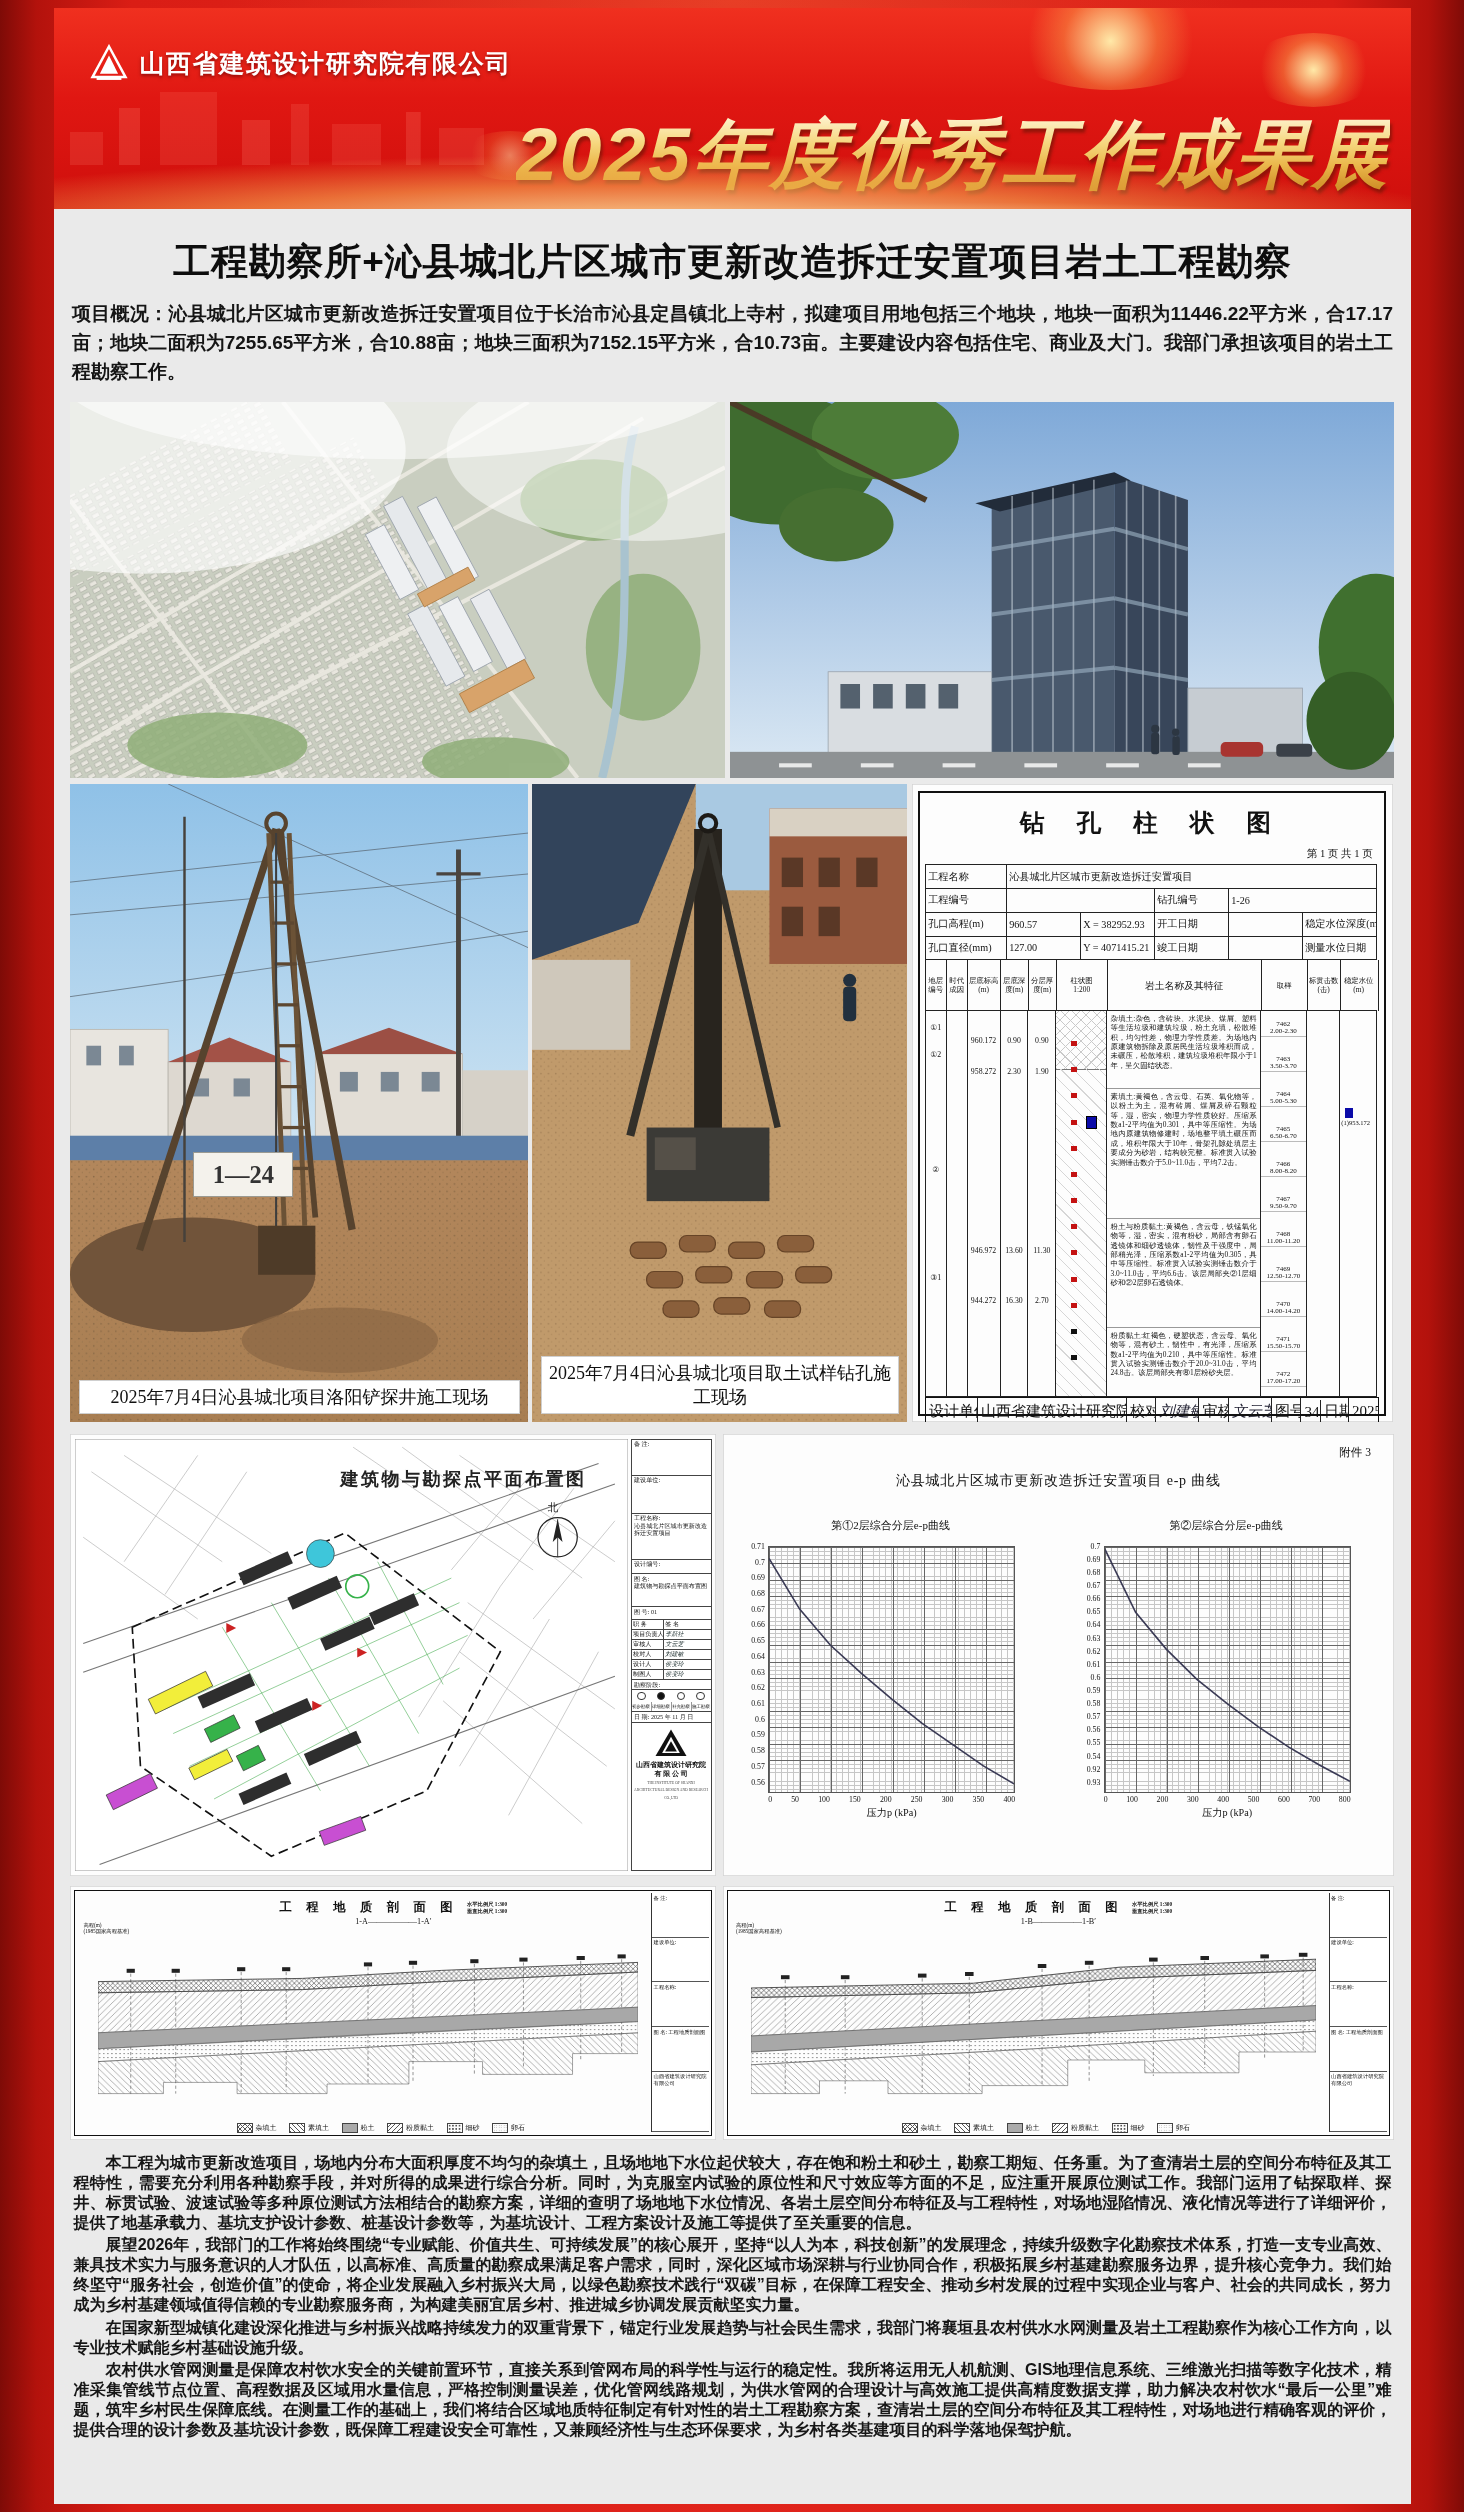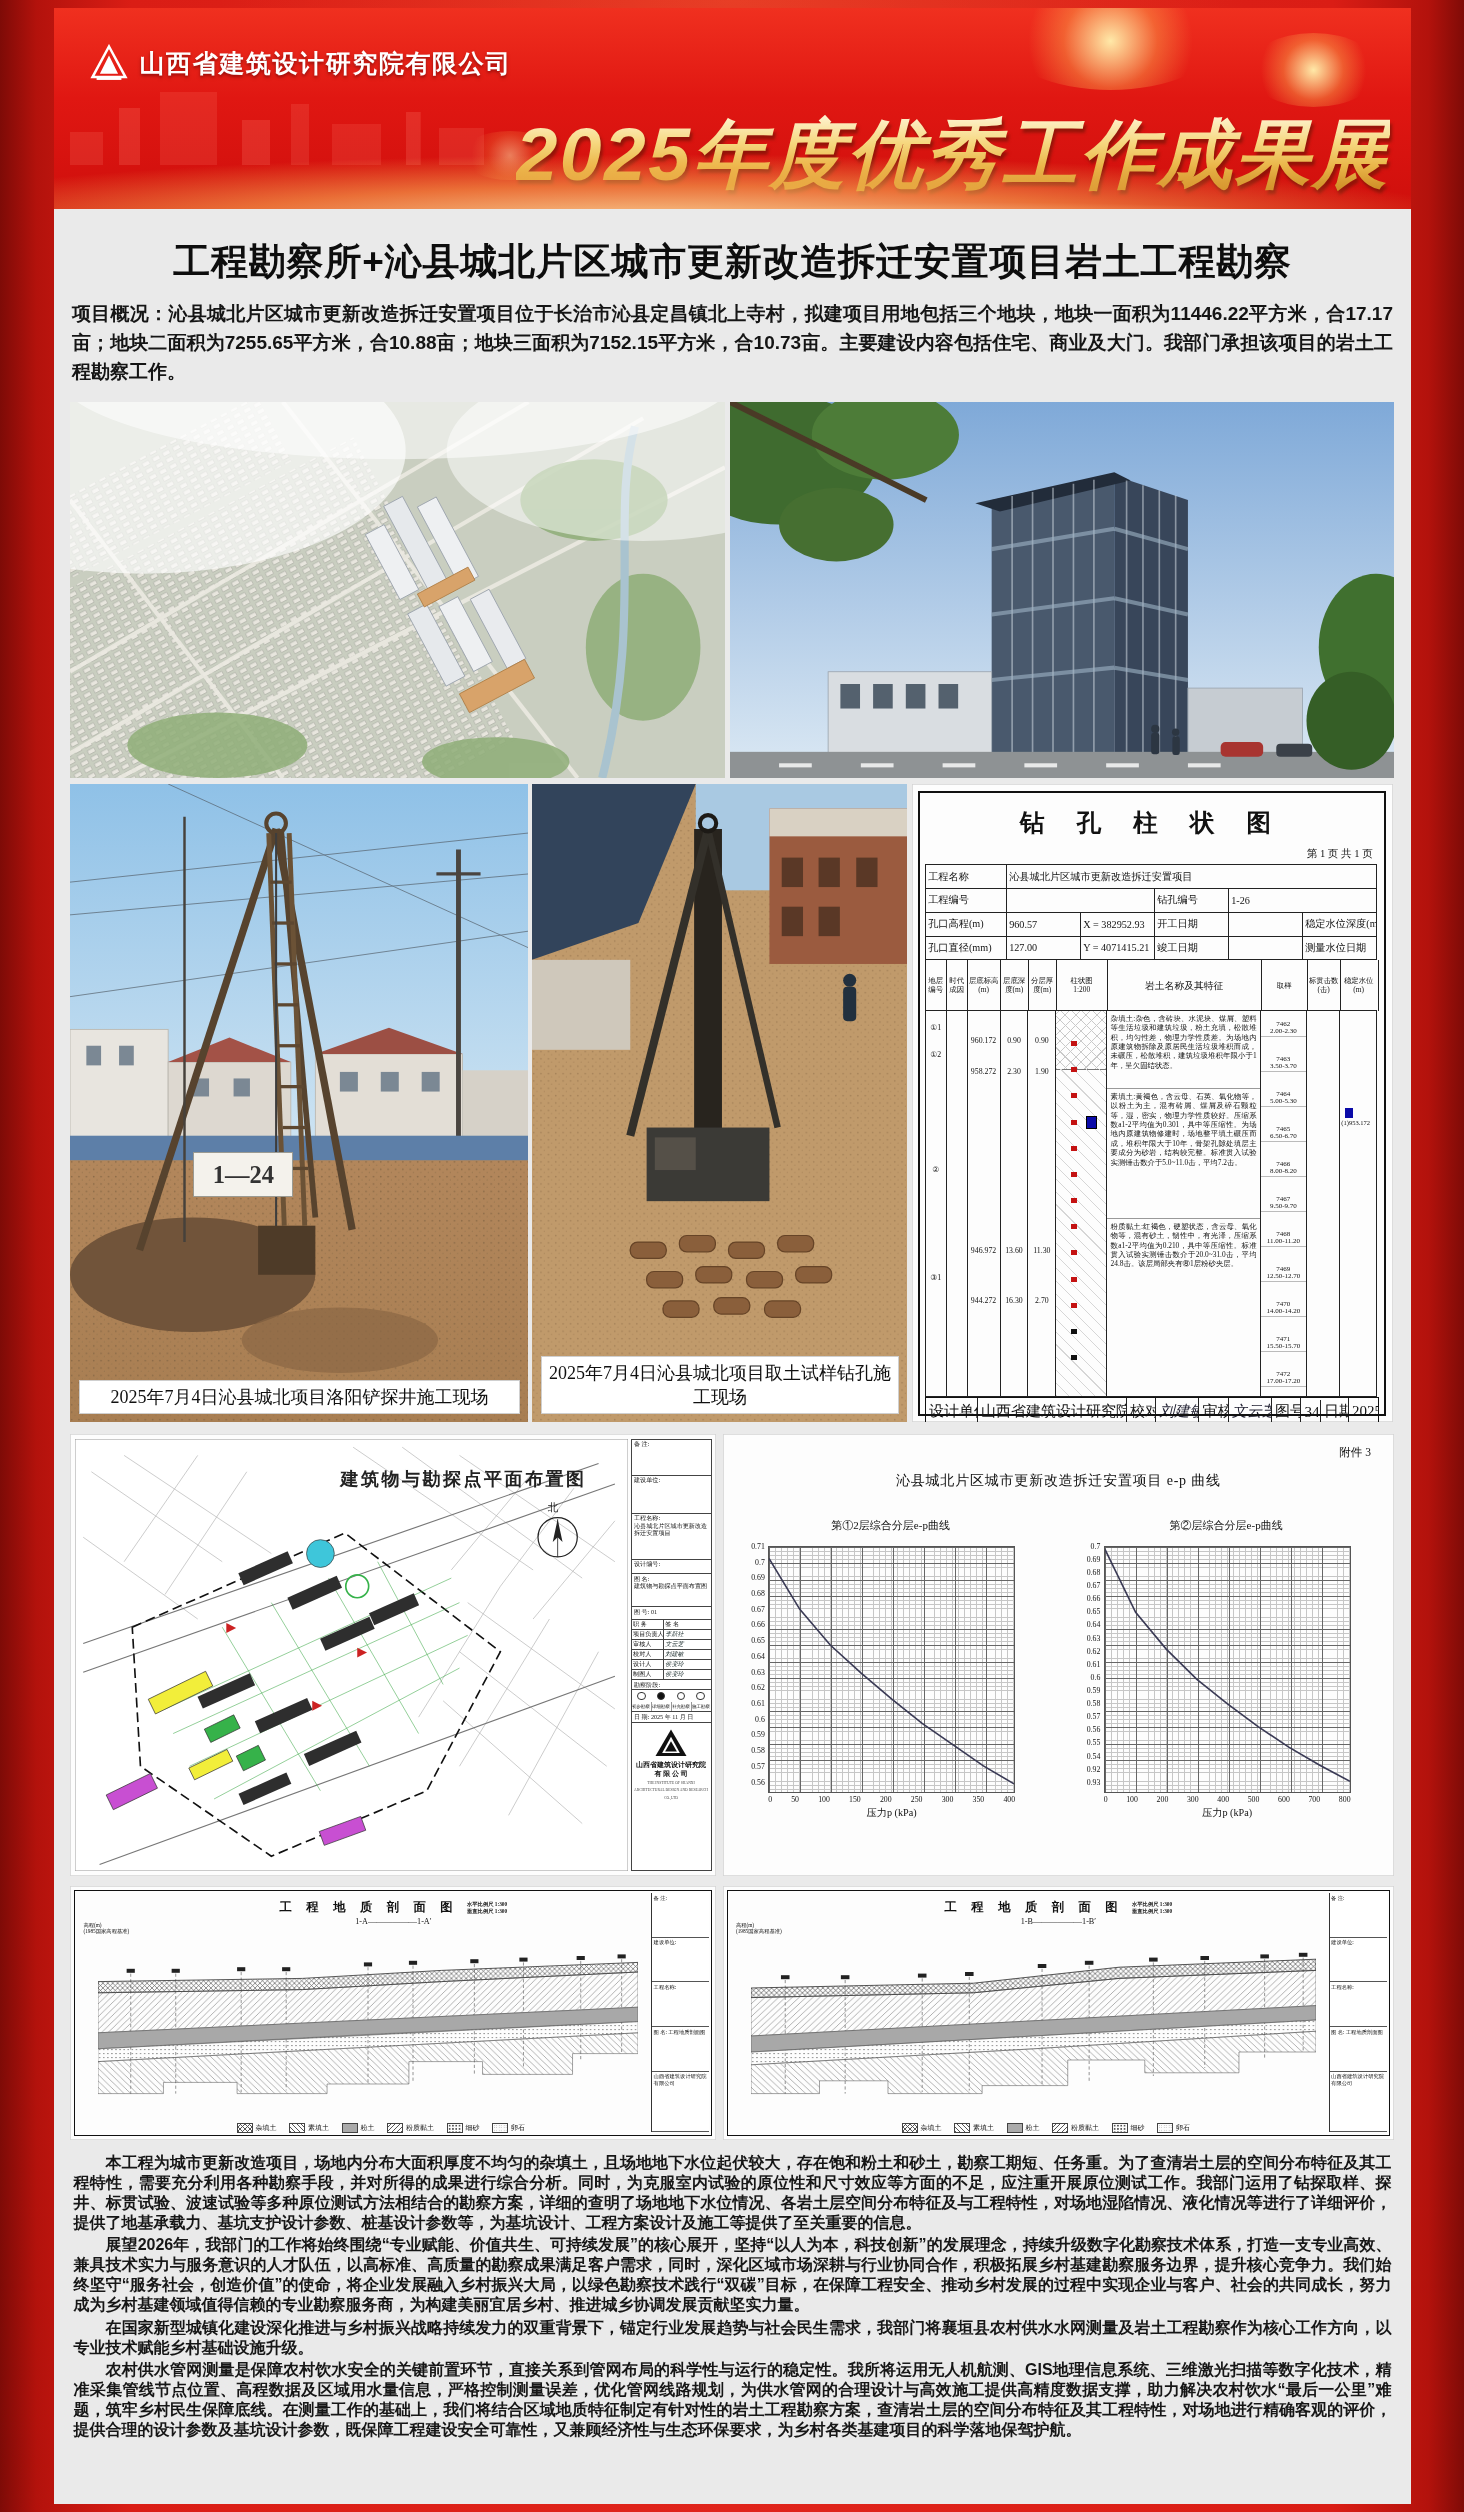--- a/index.html
+++ b/index.html
@@ -503,20 +503,21 @@
           </div>
           <div class="bc" style="width:51px">
             <div class="strip-x"></div>
             <div class="strip-d"></div>
             <span class="rsq"></span>
             <span class="bsq"></span>
           </div>
           <div class="bc" style="width:154px">
             <div class="dblk" style="height:72px">杂填土:杂色，含砖块、水泥块、煤屑、塑料等生活垃圾和建筑垃圾，粉土充填，松散堆积，均匀性差，物理力学性质差。为场地内原建筑物拆除及原居民生活垃圾堆积而成，未碾压，松散堆积，建筑垃圾堆积年限小于1年，呈欠固结状态。</div>
             <div class="dblk" style="height:124px">素填土:黄褐色，含云母、石英、氧化物等，以粉土为主，混有砖屑、煤屑及碎石颗粒等，湿，密实，物理力学性质较好。压缩系数a1-2平均值为0.301，具中等压缩性。为场地内原建筑物修建时，场地整平填土碾压而成，堆积年限大于10年，骨架孔隙处填层主要成分为砂岩，结构较完整。标准贯入试验实测锤击数介于5.0~11.0击，平均7.2击。</div>
+            <div class="dblk" style="height:103px">粉土与粉质黏土:黄褐色，含云母，铁锰氧化物等，湿，密实，混有粉砂，局部含有卵石透镜体和细砂透镜体，韧性及干强度中，局部稍光泽，压缩系数a1-2平均值为0.305，具中等压缩性。标准贯入试验实测锤击数介于3.0~11.0击，平均6.6击。该层局部夹②1层细砂和②2层卵石透镜体。</div>
             <div class="dblk" style="border-bottom:none">粉质黏土:红褐色，硬塑状态，含云母、氧化物等，混有砂土，韧性中，有光泽，压缩系数a1-2平均值为0.210，具中等压缩性。标准贯入试验实测锤击数介于20.0~31.0击，平均24.8击。该层局部夹有⑧1层粉砂夹层。</div>
           </div>
           <div class="bc samp-col" style="width:46px">
               <div class="si">7462
 2.00-2.30</div>
               <div class="si">7463
 3.50-3.70</div>
               <div class="si">7464
 5.00-5.30</div>
               <div class="si">7465

